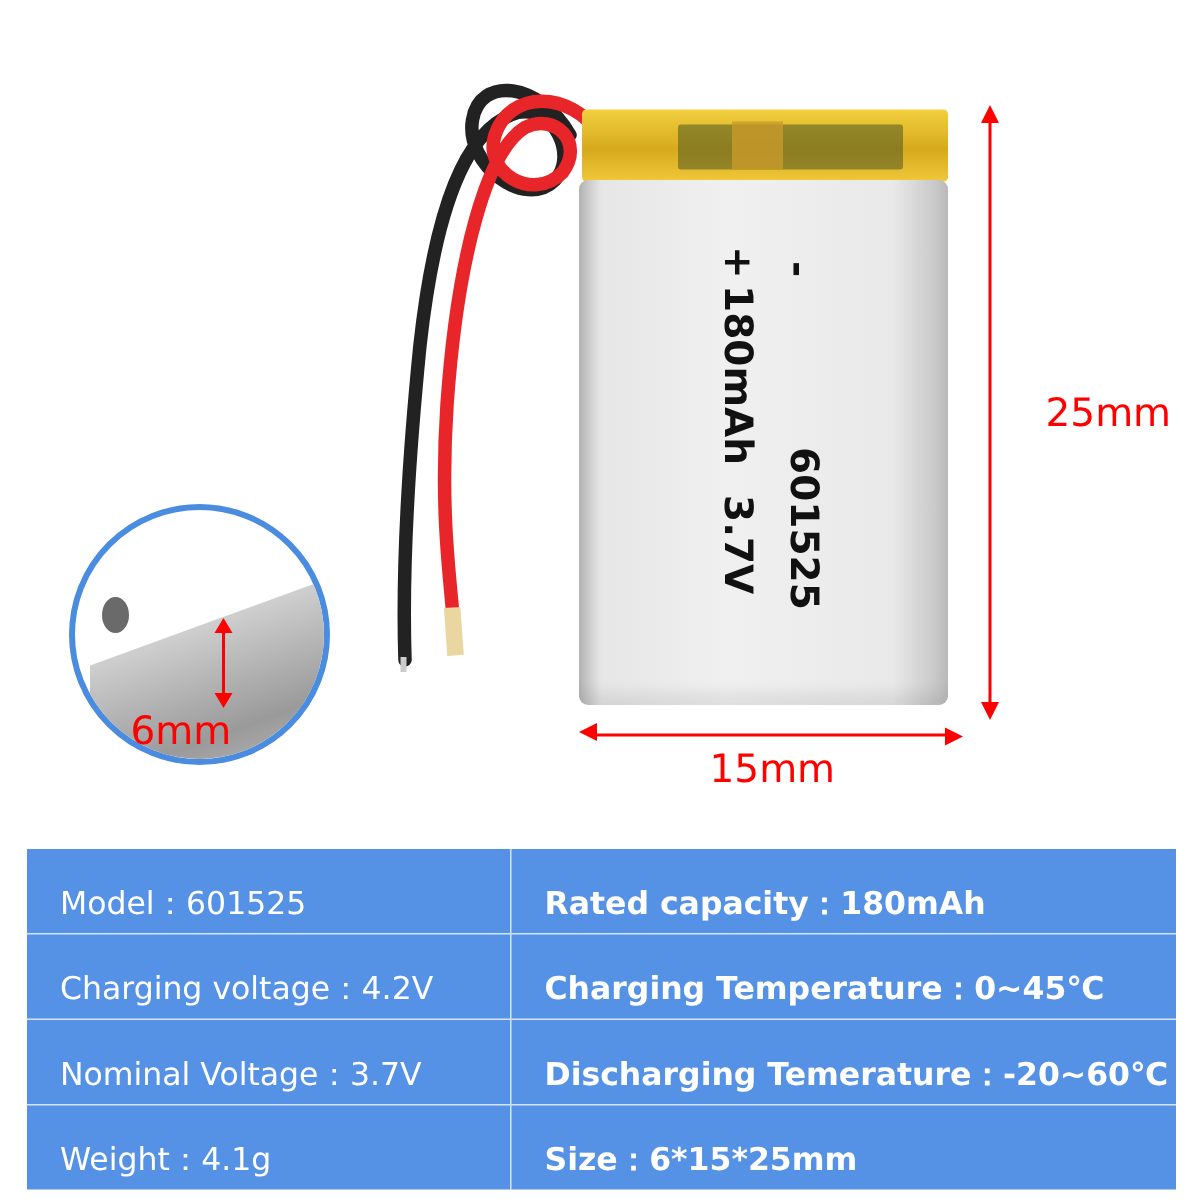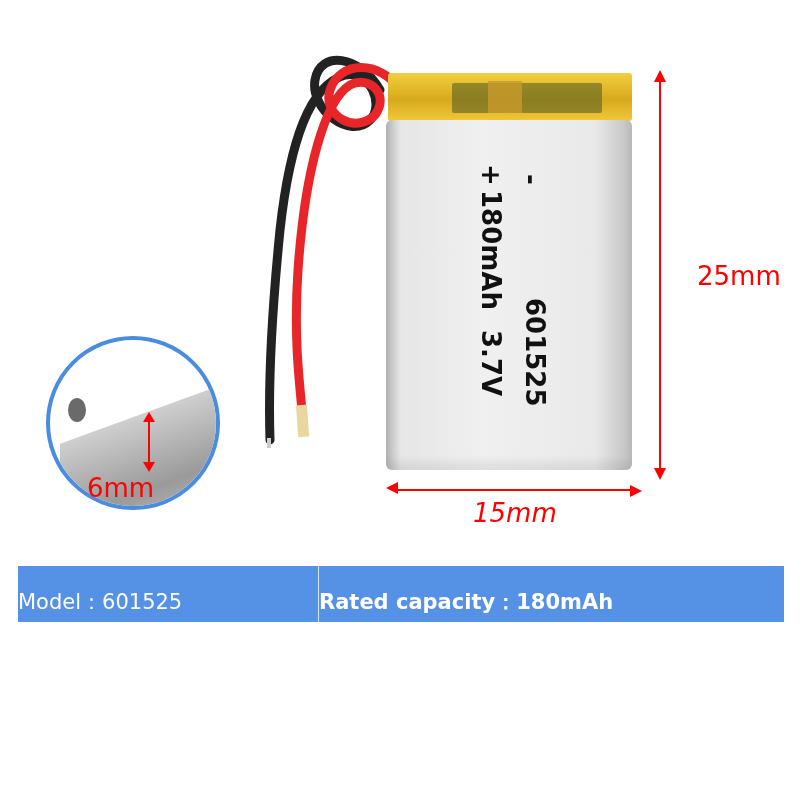--- a/index.html
+++ b/index.html
@@ -1,20 +1,20 @@
 <!DOCTYPE html>
 <html><head>
 <meta charset="utf-8">
 <style>
   html, body { margin:0; padding:0; background:#ffffff; }
   body { width:800px; height:800px; position:relative; overflow:hidden; font-family:"DejaVu Sans", sans-serif; }
   .abs { position:absolute; }
   .dim-label { color:#ff0000; font-size:26px; position:absolute; white-space:nowrap; }
   .spec-table { position:absolute; left:18px; top:566px; width:766px; border-collapse:collapse; background:#5592e6; }
-  .spec-table td { border:1px solid #d6e4fb; color:#ffffff; font-size:21px; height:50px; vertical-align:bottom; padding:0 0 6px 0; white-space:nowrap; }
+  .spec-table td { border:1px solid #d6e4fb; color:#ffffff; font-size:21px; height:50px; vertical-align:bottom; padding:0 0 6px 22px; white-space:nowrap; }
   .spec-table td.left { width:300px; }
   .spec-table tr:first-child td { border-top:none; }
   .spec-table tr:last-child td { border-bottom:none; }
   .spec-table td:first-child { border-left:none; }
   .spec-table td:last-child { border-right:none;font-weight:bold; }
   .battery-text { position:absolute; transform:rotate(90deg); transform-origin:left top; color:#111; font-weight:bold; white-space:nowrap; }
 </style>
 </head>
 <body>
 
@@ -50,33 +50,45 @@
   <polygon points="10,0 4,12 16,12" fill="#ff0000"></polygon>
   <polygon points="10,410 4,398 16,398" fill="#ff0000"></polygon>
 </svg>
 <span class="dim-label" style="left:697px;top:261px;">25mm</span>
 
 <svg class="abs" style="left:386px;top:480px;" width="256" height="20">
   <line x1="8" y1="10" x2="248" y2="10" stroke="#ff0000" stroke-width="2"></line>
   <polygon points="0,8 12,2 12,14" fill="#ff0000"></polygon>
   <polygon points="256,11 244,5 244,17" fill="#ff0000"></polygon>
 </svg>
-<span class="dim-label" style="left:473px;top:498px;font-style:italic;">15mm</span>
+<span class="dim-label" style="left:473px;top:498px;">15mm</span>
 
 <div class="abs" style="left:46px;top:336px;width:166px;height:166px;border:4px solid #4a8ce0;border-radius:50%;overflow:hidden;background:#ffffff;">
   <div class="abs" style="left:10px;top:-10px;width:240px;height:130px;background:linear-gradient(180deg,#cfcfcf 0%,#9a9a9a 60%,#bdbdbd 100%);transform:skewY(-20deg) translateY(70px);"></div>
   <div class="abs" style="left:18px;top:58px;width:18px;height:24px;background:#6a6a6a;border-radius:50%;"></div>
 </div>
 <svg class="abs" style="left:141px;top:412px;" width="16" height="60">
   <line x1="8" y1="6" x2="8" y2="54" stroke="#ff0000" stroke-width="2"></line>
   <polygon points="8,0 2,10 14,10" fill="#ff0000"></polygon>
   <polygon points="8,60 2,50 14,50" fill="#ff0000"></polygon>
 </svg>
 <span class="dim-label" style="left:87px;top:473px;">6mm</span>
 
 <table class="spec-table">
   <tbody>
       <tr>
     <td class="left">Model：601525</td>
     <td>Rated capacity：180mAh</td>
   </tr>
+  <tr>
+    <td class="left">Charging voltage：4.2V</td>
+    <td>Charging Temperature：0~45℃</td>
+  </tr>
+  <tr>
+    <td class="left">Nominal Voltage：3.7V</td>
+    <td>Discharging Temerature：-20~60℃</td>
+  </tr>
+  <tr>
+    <td class="left">Weight：4.1g</td>
+    <td>Size：6*15*25mm</td>
+  </tr>
 </tbody>
   </table>
 
 </body></html>

